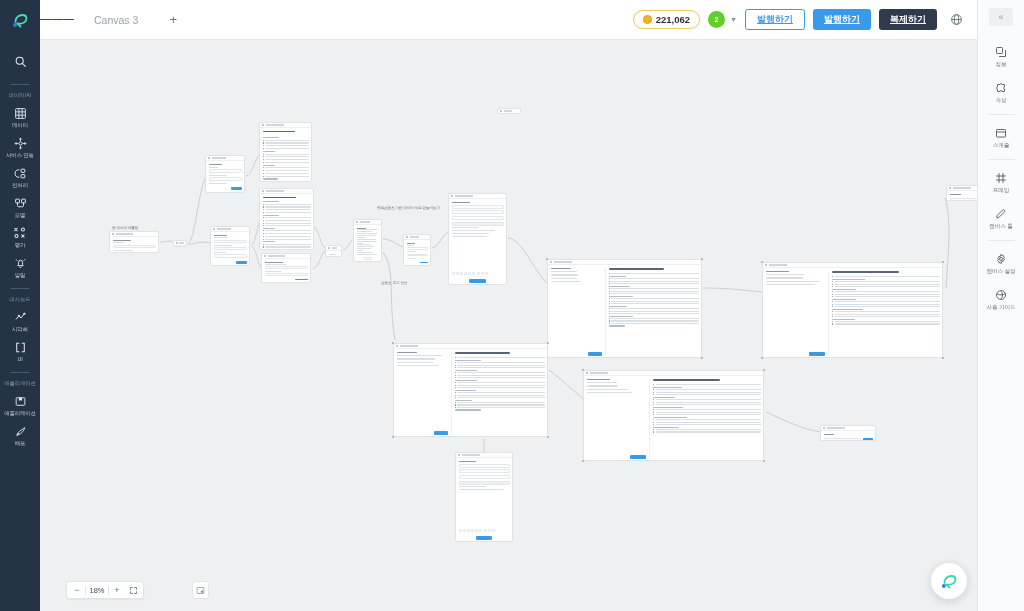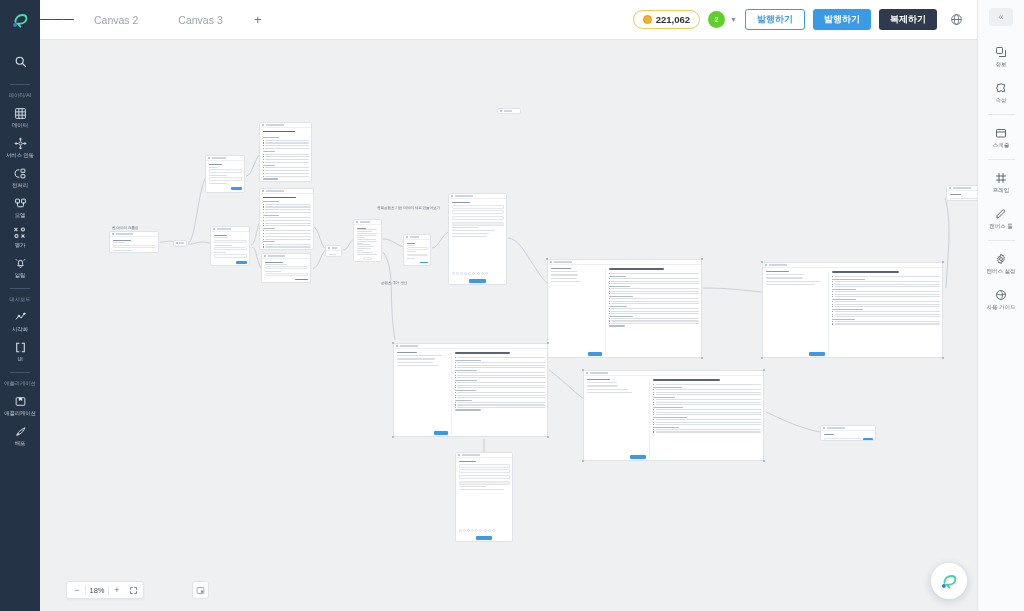--- a/index.html
+++ b/index.html
@@ -59,21 +59,21 @@
     border: 1px solid #f0c75a; background: #fffdf5; border-radius: 11px;
     font-size: 9.5px; color: #2b3442; font-weight: bold; cursor: pointer;
   }
   .coin-ico { width: 9px; height: 9px; border-radius: 50%; background: #f2b231; border: 1.2px solid #e09c1c; }
   .avatar {
     width: 17px; height: 17px; border-radius: 50%; background: #5fcf2c;
     display: flex; align-items: center; justify-content: center;
     color: #fff; font-size: 7px; font-weight: bold; cursor: pointer;
   }
   .chev { font-size: 7px; color: #8a929c; cursor: pointer; margin-left: -3px; }
-  .btn { height: 21px; border-radius: 3px; font-size: 9px; font-weight: bold; display: flex; align-items: center; justify-content: center; padding: 0 11px; cursor: pointer; white-space: nowrap; }
+  .btn { height: 21px; border-radius: 3px; font-size: 9px; font-weight: bold; display: flex; align-items: center; justify-content: center; padding: 0 11px; cursor: pointer; white-space: nowrap; text-decoration: underline; }
   .btn-outline { border: 1px solid #3a9ae8; color: #3a9ae8; background: #fff; }
   .btn-primary { background: #3a9ae8; color: #fff; }
   .btn-dark { background: #2f3b4c; color: #fff; }
   .globe-ico { width: 22px; display: flex; align-items: center; justify-content: center; cursor: pointer; }
 
   
   .canvas-wrap { flex: 1; position: relative; background: #eef0f2; overflow: hidden; }
   .canvas-layer { position: absolute; inset: 0; }
   .edges { position: absolute; inset: 0; pointer-events: none; }
 
@@ -284,23 +284,20 @@
   <div class="main">
 
     <header class="topbar">
       <div class="hamburger">
         <span></span>
           <span></span>
           <span></span>
       </div>
 
       <nav class="tabs">
-        <div class="tab">
-          <span>Canvas 2</span>
-        </div>
         <div class="tab">
           <span>Canvas 3</span>
         </div>
         <div class="tab-add">+</div>
       </nav>
 
       <div class="topbar-right">
         <div class="coin-pill">
           <span class="coin-ico"></span>
           <span>221,062</span>

